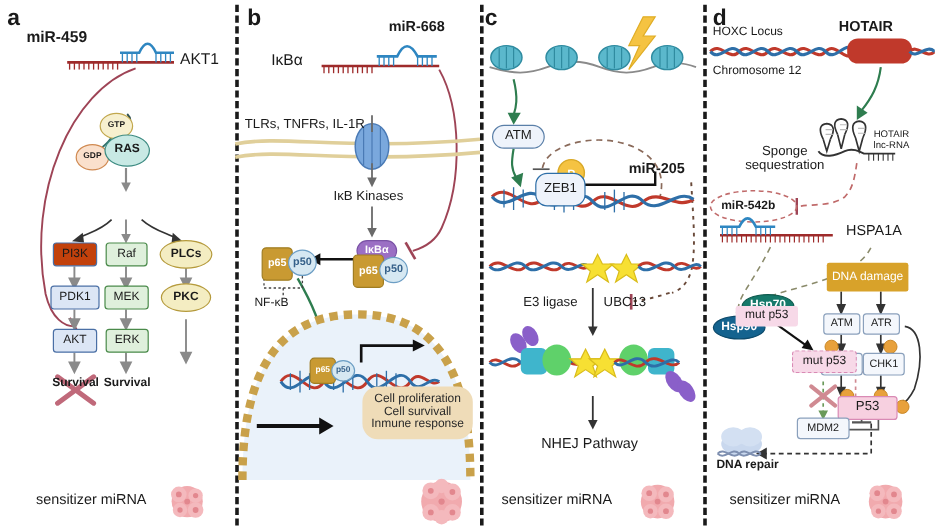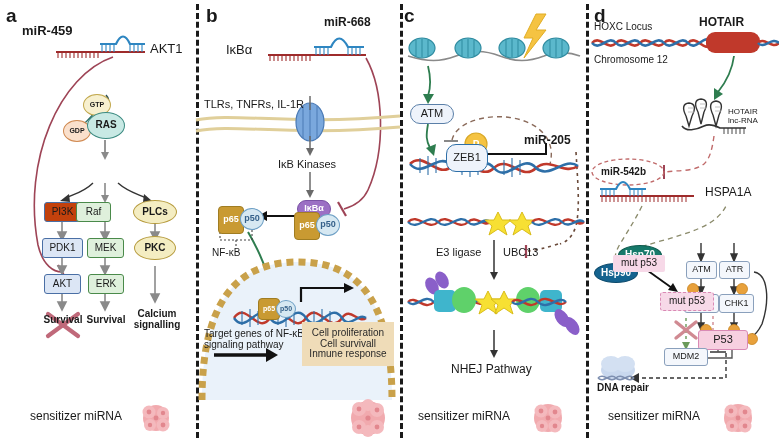--- a/index.html
+++ b/index.html
@@ -113,21 +113,21 @@
     <div class="box ell" style="left:63px;top:120px;width:28px;height:22px;background:#fae0cc;border-color:#d08a52;font-size:7px">
         <span>GDP</span>
       </div>
     <div class="box ell" style="left:87px;top:112px;width:38px;height:27px;background:#c8e9e4;border-color:#3d8b82;font-size:10px">
         <span>RAS</span>
       </div>
 
     <div class="box rbox" style="left:44px;top:202px;width:37px;height:20px;background:#c2410c;border-color:#4a6fa5;font-size:10px">
         <span>PI3K</span>
       </div>
-    <div class="box rbox" style="left:76px;top:202px;width:35px;height:20px;background:#dff0dc;border-color:#4a8a4a;font-size:10px">
+    <div class="box rbox" style="left:88px;top:202px;width:35px;height:20px;background:#dff0dc;border-color:#4a8a4a;font-size:10px">
         <span>Raf</span>
       </div>
     <div class="box ell" style="left:133px;top:200px;width:44px;height:24px;background:#f4edc2;border-color:#b59a3c;font-size:10px">
         <span>PLCs</span>
       </div>
 
     <div class="box rbox" style="left:42px;top:238px;width:41px;height:20px;background:#dce6f5;border-color:#4a6fa5;font-size:10px">
         <span>PDK1</span>
       </div>
     <div class="box rbox" style="left:87px;top:238px;width:37px;height:20px;background:#dff0dc;border-color:#4a8a4a;font-size:10px">
@@ -139,22 +139,20 @@
 
     <div class="box rbox" style="left:44px;top:274px;width:37px;height:20px;background:#dce6f5;border-color:#4a6fa5;font-size:10px">
         <span>AKT</span>
       </div>
     <div class="box rbox" style="left:88px;top:274px;width:36px;height:20px;background:#dff0dc;border-color:#4a8a4a;font-size:10px">
         <span>ERK</span>
       </div>
 
     <div class="t b c" style="left:34px;top:314px;width:58px;font-size:10px">Survival</div>
     <div class="t b c" style="left:77px;top:314px;width:58px;font-size:10px">Survival</div>
-    <div class="t b c" style="left:126px;top:308px;width:62px;font-size:10px;white-space:pre-line">Calcium
-signalling</div>
 
     <div class="t" style="left:30px;top:410px;font-size:12px">sensitizer miRNA</div>
     <svg width="196" height="442" class="cellclust">
       <g transform="translate(156,418)" opacity="0.92">
         <circle cx="0" cy="0" r="13" fill="#f0a3a8"></circle>
         <circle cx="-7" cy="-6" r="6.5" fill="#f4b4b8"></circle>
           <circle cx="7" cy="-5" r="6" fill="#f4b4b8"></circle>
         <circle cx="-6" cy="7" r="6" fill="#f4b4b8"></circle>
           <circle cx="7" cy="7" r="6.5" fill="#f4b4b8"></circle>
         <circle cx="-7" cy="-6" r="2.4" fill="#e07d85"></circle>
@@ -279,24 +277,22 @@
       </div>
     <div class="t" style="left:16px;top:247px;font-size:10px">NF-κB</div>
 
     <div class="box" style="left:62px;top:298px;width:22px;height:22px;background:#c99a32;border:1.2px solid #a07d22;border-radius:4px;color:#fff;font-size:7px;font-weight:bold">
         <span>p65</span>
       </div>
     <div class="box ell" style="left:80px;top:300px;width:20px;height:18px;background:#d6e8f2;border-color:#6c9ec4;font-size:7px;color:#36618a">
         <span>p50</span>
       </div>
 
-    <div class="t" style="left:8px;top:328px;font-size:10px;white-space:pre-line">Target genes of NF-κB
-signaling pathway</div>
-
-    <div class="box" style="left:106px;top:322px;width:92px;height:44px;background:#efdcb8;border-radius:0;font-size:10px;white-space:pre-line;color:#2a2a2a">Cell proliferation
+
+    <div class="box" style="left:106px;top:322px;width:92px;height:44px;background:#efdcb8;border-radius:13px;font-size:10px;white-space:pre-line;color:#2a2a2a">Cell proliferation
 Cell survivall
 Inmune response</div>
 
     <svg width="204" height="442" class="cellclust">
       <g transform="translate(172,418)" opacity="0.92">
         <circle cx="0" cy="0" r="17" fill="#f0a3a8"></circle>
         <circle cx="-9" cy="-9" r="7" fill="#f4b4b8"></circle>
           <circle cx="9" cy="-8" r="7" fill="#f4b4b8"></circle>
         <circle cx="-9" cy="9" r="7" fill="#f4b4b8"></circle>
           <circle cx="9" cy="9" r="7" fill="#f4b4b8"></circle>
@@ -591,23 +587,28 @@
         <circle cx="107" cy="289" r="5.5" fill="#e8a13c" stroke="#c88420" stroke-width="0.8"></circle>
         <circle cx="156" cy="289" r="5.5" fill="#e8a13c" stroke="#c88420" stroke-width="0.8"></circle>
         <circle cx="120" cy="330" r="5.5" fill="#e8a13c" stroke="#c88420" stroke-width="0.8"></circle>
         <circle cx="148" cy="330" r="5.5" fill="#e8a13c" stroke="#c88420" stroke-width="0.8"></circle>
         <circle cx="166" cy="339" r="5.5" fill="#e8a13c" stroke="#c88420" stroke-width="0.8"></circle>
       </g>
     </svg>
 
     <div class="t c" style="left:142px;top:107px;font-size:8px;white-space:pre-line;line-height:1.15">HOTAIR
 lnc-RNA</div>
+    <div class="t c" style="left:28px;top:120px;width:80px;font-size:11px;white-space:pre-line">Sponge
+sequestration</div>
     <div class="t b" style="left:15px;top:166px;font-size:10px">miR-542b</div>
     <div class="t" style="left:119px;top:186px;font-size:12px">HSPA1A</div>
 
+    <div class="box" style="left:103px;top:219px;width:68px;height:24px;background:#d8a22a;border-radius:2px;color:#fff;font-size:10px">
+        <span>DNA damage</span>
+      </div>
 
     <div class="box rbox" style="left:100px;top:261px;width:31px;height:18px;background:#f4f7fc;border-color:#8aa0bc;font-size:9px">
         <span>ATM</span>
       </div>
     <div class="box rbox" style="left:133px;top:261px;width:31px;height:18px;background:#f4f7fc;border-color:#8aa0bc;font-size:9px">
         <span>ATR</span>
       </div>
     <div class="box rbox" style="left:98px;top:294px;width:35px;height:19px;background:#f4f7fc;border-color:#8aa0bc;font-size:9px">
         <span>CHK2</span>
       </div>

